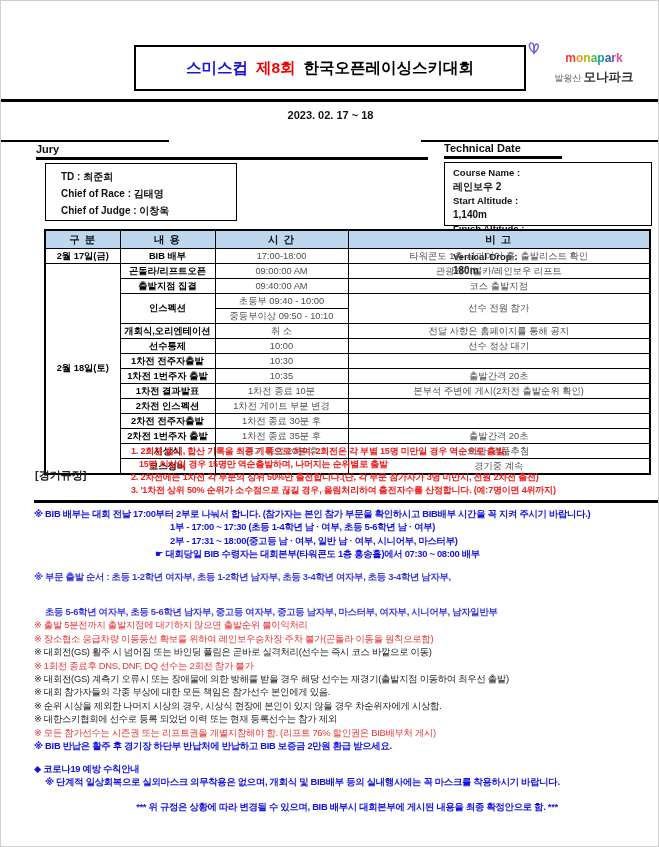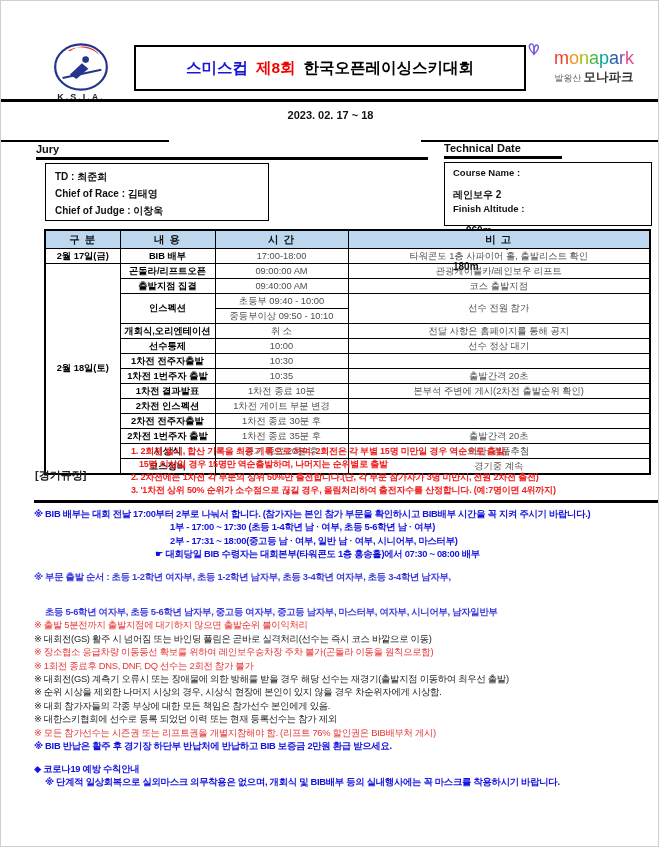--- a/index.html
+++ b/index.html
@@ -7,42 +7,42 @@
         font-family:"Liberation Sans","DejaVu Sans",sans-serif;color:#111;overflow:hidden;
         border:1px solid #cfcfcf;box-sizing:border-box;}
   
   .ksia{position:absolute;left:30px;top:42px;width:100px;text-align:center;}
   .ksia svg{display:block;margin:0 auto;}
   .ksia-label{font-size:9px;font-weight:bold;letter-spacing:2px;color:#222;margin-top:1px;}
   .title-box{position:absolute;left:133px;top:44px;width:388px;height:42px;border:2px solid #000;
              display:flex;align-items:center;justify-content:center;gap:8px;font-weight:bold;font-size:15.5px;}
   .t-blue{color:var(--title-blue);} .t-red{color:var(--title-red);} .t-black{color:#000;}
   .mona{position:absolute;left:532px;top:48px;width:122px;text-align:center;}
-  .mona-word{font-size:18px;font-weight:normal;letter-spacing:0;line-height:18px;white-space:nowrap;}
+  .mona-word{font-size:12px;font-weight:bold;letter-spacing:0;line-height:18px;white-space:nowrap;}
   .mona-sub{font-size:11px;color:#3c3c3c;margin-top:2px;white-space:nowrap;}
   .mona-sub .small{font-size:9px;color:#666;font-weight:normal;margin-right:2px;}
   .mona-sub .big{font-weight:bold;color:#333;font-size:12.5px;}
   .butterfly{position:absolute;left:-6px;top:-8px;}
   .header-rule{position:absolute;left:0;top:98px;width:659px;height:3px;background:#000;}
   .event-date{position:absolute;left:0;top:108px;width:659px;text-align:center;font-weight:bold;font-size:11px;}
   
   .overline-l{position:absolute;left:0;top:139px;width:168px;height:2px;background:#000;}
   .overline-r{position:absolute;left:420px;top:139px;width:239px;height:2px;background:#000;}
   .jury-head{position:absolute;left:35px;top:142px;font-weight:bold;font-size:11px;}
   .jury-underline{position:absolute;left:35px;top:156px;width:392px;height:2.5px;background:#000;}
-  .jury-box{position:absolute;left:44px;top:162px;width:224px;height:58px;border:1.5px solid #000;
-            padding:4px 9px;box-sizing:border-box;}
+  .jury-box{position:absolute;left:44px;top:162px;width:192px;height:58px;border:1.5px solid #000;
+            padding:4px 15px;box-sizing:border-box;}
   .jury-box div{font-weight:bold;font-size:10px;line-height:17px;white-space:nowrap;}
   .tech-head{position:absolute;left:443px;top:141px;font-weight:bold;font-size:11px;}
   .tech-underline{position:absolute;left:443px;top:155px;width:118px;height:2.5px;background:#000;}
   .tech-box{position:absolute;left:443px;top:161px;width:208px;height:64px;border:1.5px solid #000;
             padding:3px 8px;box-sizing:border-box;}
   .tech-row{display:flex;font-weight:bold;font-size:9.5px;line-height:14px;white-space:nowrap;flex-direction:column;}
   .tech-row .lab{width:86px;}
-  .tech-row .val{font-size:10px;margin-top:8px;}
+  .tech-row .val{font-size:10px;}
   
   table.sched{position:absolute;left:43px;top:228px;width:605px;border-collapse:collapse;
               border:2px solid #000;table-layout:fixed;}
   table.sched th,table.sched td{border:1px solid #000;text-align:center;vertical-align:middle;
               padding:0 2px;overflow:hidden;white-space:nowrap;}
   table.sched th{background:var(--table-header-bg);font-size:10.5px;font-weight:bold;height:17px;letter-spacing:1px;margin-top:36px;}
   table.sched td{height:14px;font-size:9.3px;}
   td.day{font-weight:bold;font-size:10px;color:#000;}
   td.cnt{font-weight:bold;color:#000;}
   td.tim,td.nte{color:var(--table-text-gray);}
@@ -63,32 +63,20 @@
   .ind-a{padding-left:136px;} .ind-b{padding-left:121px;} .ind-s{padding-left:11px;}
   .gap{margin-top:9px;} .gap-big{margin-top:12px;}
   .center{text-align:center;}
   .dress-red{margin-left:22px;}
 </style>
 </head>
 <body style="--title-blue: #1616d6; --title-red: #f20000; --table-header-bg: #bdd7ee; --table-text-gray: #4d4d4d; --note-blue: #1414e0; --note-red: #e83535; --rule-red: #f02020;">
 
 <div class="page">
 
-  <div class="ksia">
-    <span>
-      <svg width="56" height="48" viewBox="0 0 60 52">
-        <ellipse cx="30" cy="26" rx="28" ry="24.5" fill="#ffffff" stroke="#24368c" stroke-width="2.4"></ellipse>
-        <path d="M16 8 A 26 22 0 0 1 50 13 A 20 17 0 0 0 18 9 Z" fill="#e02b1d"></path>
-        <circle cx="35" cy="18" r="3.6" fill="#24368c"></circle>
-        <path d="M18 34 L31 22 L38 28 L25 39 Z" fill="#24368c"></path>
-        <path d="M10 38 L52 29" stroke="#24368c" stroke-width="2.2" fill="none"></path>
-      </svg>
-    </span>
-    <div class="ksia-label">K.S.I.A.</div>
-  </div>
 
   <div class="title-box">
     <span class="t-blue">스미스컵</span>
     <span class="t-red">제8회</span>
     <span class="t-black">한국오픈레이싱스키대회</span>
   </div>
 
   <div class="mona">
     <div class="mona-word" style="position:relative;">
       <span class="butterfly">
@@ -117,20 +105,24 @@
     <div>Chief of Race : 김태영</div>
     <div>Chief of Judge : 이창욱</div>
   </div>
 
   <div class="tech-head">Technical Date</div>
   <div class="tech-underline"></div>
   <div class="tech-box">
     <div class="tech-row">
       <span class="lab">Course Name :</span>
       <span class="val">레인보우 2</span>
+    </div>
+    <div class="tech-row">
+      <span class="lab">Start Altitude :</span>
+      <span class="val">1,140m</span>
     </div>
     <div class="tech-row">
       <span class="lab">Finish Altitude :</span>
       <span class="val" style="padding-left:13px">960m</span>
     </div>
     <div class="tech-row">
       <span class="lab">Vertical Drop :</span>
       <span class="val">180m</span>
     </div>
   </div>
@@ -238,26 +230,27 @@
   <div class="section-rule"></div>
 
   <div class="notes">
     <div class="nl nb">※ BIB 배부는 대회 전날 17:00부터 2부로 나눠서 합니다. (참가자는 본인 참가 부문을 확인하시고 BIB배부 시간을 꼭 지켜 주시기 바랍니다.)</div>
     <div class="nl nb ind-a">1부 - 17:00 ~ 17:30 (초등 1-4학년  남 · 여부, 초등 5-6학년 남 · 여부)</div>
     <div class="nl nb ind-a">2부 - 17:31 ~ 18:00(중고등 남 · 여부, 일반 남 · 여부, 시니어부, 마스터부)</div>
     <div class="nl nb ind-b">☛ 대회당일 BIB 수령자는 대회본부(타워콘도 1층 홍송홀)에서 07:30 ~ 08:00 배부</div>
     <div class="nl nv gap">※ 부문 출발 순서 : 초등 1-2학년 여자부, 초등 1-2학년 남자부, 초등 3-4학년 여자부, 초등 3-4학년 남자부,</div>
     <div class="nl nv ind-s">초등 5-6학년 여자부, 초등 5-6학년 남자부, 중고등 여자부, 중고등 남자부, 마스터부, 여자부, 시니어부, 남자일반부</div>
     <div class="nl nr">※ 출발 5분전까지 출발지점에 대기하지 않으면 출발순위 불이익처리</div>
+    <div class="nl nr">※ 장소협소 응급차량 이동동선 확보를 위하여 레인보우승차장 주차 불가(곤돌라 이동을 원칙으로함)</div>
     <div class="nl nk">※ 대회전(GS) 활주 시 넘어짐 또는 바인딩 풀림은 곧바로 실격처리(선수는 즉시 코스 바깥으로 이동)</div>
-    <div class="nl nr">※ 장소협소 응급차량 이동동선 확보를 위하여 레인보우승차장 주차 불가(곤돌라 이동을 원칙으로함)</div>
     <div class="nl nr">※ 1회전 종료후 DNS, DNF, DQ 선수는 2회전 참가 불가</div>
     <div class="nl nk">※ 대회전(GS) 계측기 오류시 또는 장애물에 의한 방해를 받을 경우 해당 선수는 재경기(출발지점 이동하여 최우선 출발)</div>
+    <div class="nl nk">※ 대회 참가자들의 각종 부상에 대한 모든 책임은 참가선수 본인에게 있음.</div>
     <div class="nl nk">※ 순위 시상을 제외한 나머지 시상의 경우, 시상식 현장에 본인이 있지 않을 경우 차순위자에게 시상함.</div>
-    <div class="nl nk">※ 대회 참가자들의 각종 부상에 대한 모든 책임은 참가선수 본인에게 있음.</div>
     <div class="nl nk">※ 대한스키협회에 선수로 등록 되었던 이력 또는 현재 등록선수는 참가 제외</div>
     <div class="nl nr">※ 모든 참가선수는 시즌권 또는 리프트권을 개별지참해야 함. (리프트 76% 할인권은 BIB배부처 게시)</div>
     <div class="nl nb">※ BIB 반납은 활주 후 경기장 하단부 반납처에 반납하고 BIB 보증금 2만원 환급 받으세요.</div>
     <div class="nl nb gap">◆ 코로나19 예방 수칙안내</div>
     <div class="nl nb ind-s">※ 단계적 일상회복으로 실외마스크 의무착용은 없으며, 개회식 및 BIB배부 등의 실내행사에는 꼭 마스크를 착용하시기 바랍니다.</div>
+    <div class="nl nb gap-big center">*** 위 규정은 상황에 따라 변경될 수 있으며, BIB 배부시 대회본부에 게시된 내용을 최종 확정안으로 함. ***</div>
   </div>
 
 </div>
 
 </body></html>

